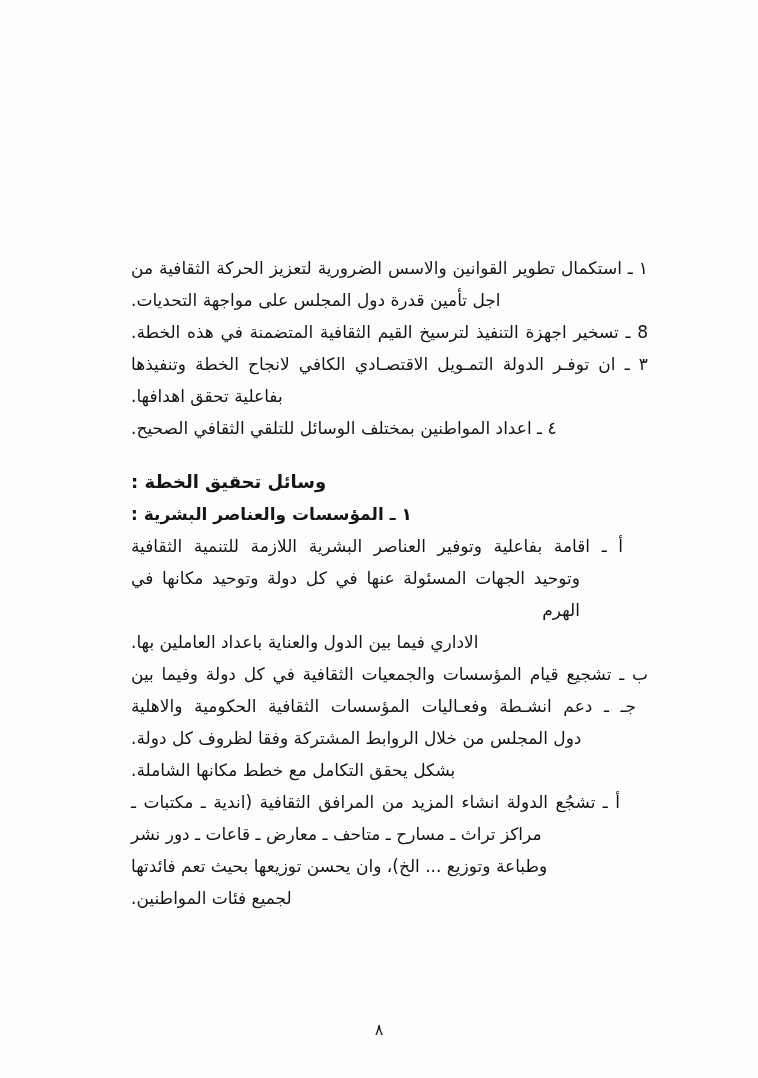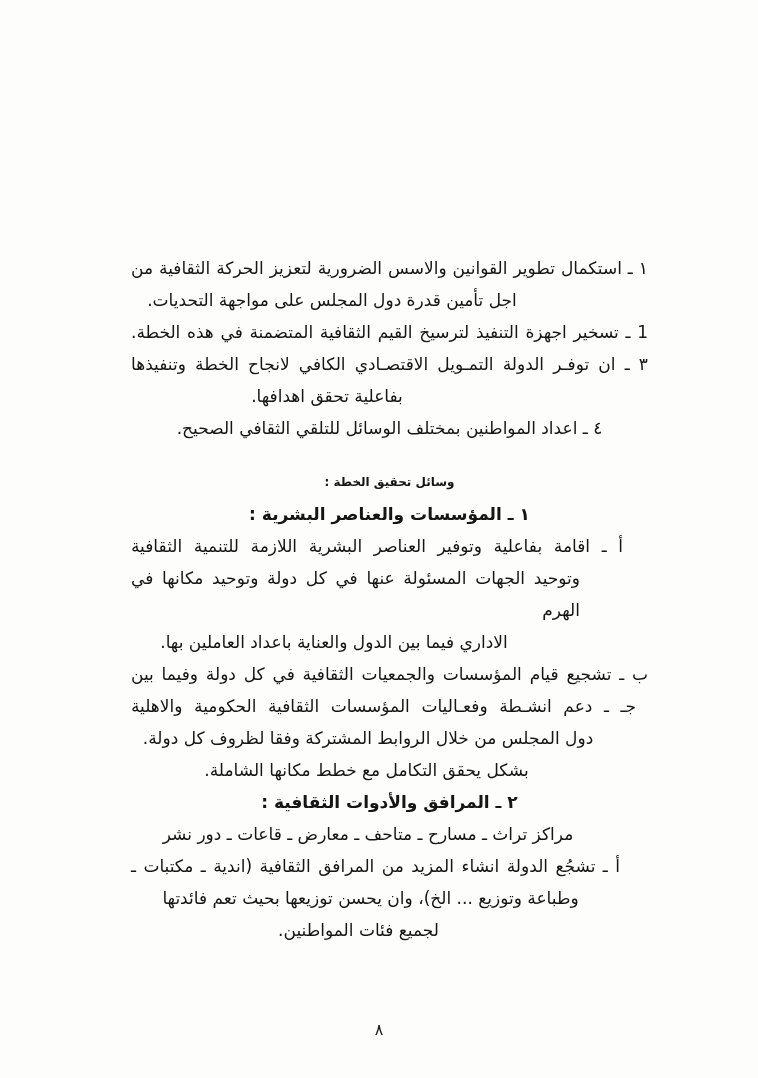--- a/index.html
+++ b/index.html
@@ -15,30 +15,30 @@
   .textblock {
     position: absolute;
     top: 252px;
     left: 131px;
     width: 517px;
     direction: rtl;
   }
   .ln {
     font-size: 17px;
     line-height: 32px;
-    text-align: center;
+    text-align: left;
     letter-spacing: 0;
   }
   .j {
     text-align: justify;
     text-align-last: justify;
   }
   .heading {
     font-weight: bold;
-    font-size: 12px;
+    font-size: 18px;
     margin-top: 22px;
   }
   .sectiontitle {
     font-weight: 600;
   }
   .pageno {
     position: absolute;
     top: 1020px;
     left: 0;
     width: 758px;
@@ -49,43 +49,42 @@
 </style>
 </head>
 <body>
 
 <div class="page">
 
   <div class="textblock">
 
     <div class="ln j">١ ـ استكمال تطوير القوانين والاسس الضرورية لتعزيز الحركة الثقافية من</div>
     <div class="ln" style="margin-right:115px">اجل تأمين قدرة دول المجلس على مواجهة التحديات.</div>
-    <div class="ln j">1 ـ تسخير اجهزة التنفيذ لترسيخ القيم الثقافية المتضمنة في هذه الخطة.</div>
+    <div class="ln j">8 ـ تسخير اجهزة التنفيذ لترسيخ القيم الثقافية المتضمنة في هذه الخطة.</div>
     <div class="ln j">٣ ـ ان توفـر الدولة التمـويل الاقتصـادي الكافي لانجاح الخطة وتنفيذها</div>
     <div class="ln" style="margin-right:125px">بفاعلية تحقق اهدافها.</div>
     <div class="ln" style="">٤ ـ اعداد المواطنين بمختلف الوسائل للتلقي الثقافي الصحيح.</div>
 
     <div class="ln heading">وسائل تحقيق الخطة :</div>
 
     <div class="ln sectiontitle">١ ـ المؤسسات والعناصر البشرية :</div>
 
     <div class="ln j" style="margin-right:25px">أ ـ اقامة بفاعلية وتوفير العناصر البشرية اللازمة للتنمية الثقافية</div>
     <div class="ln j" style="margin-right:68px">وتوحيد الجهات المسئولة عنها في كل دولة وتوحيد مكانها في الهرم</div>
     <div class="ln" style="margin-right:111px">الاداري فيما بين الدول والعناية باعداد العاملين بها.</div>
 
     <div class="ln j" style="">ب ـ تشجيع قيام المؤسسات والجمعيات الثقافية في كل دولة وفيما بين</div>
     <div class="ln j" style="margin-right:12px">جـ ـ دعم انشـطة وفعـاليات المؤسسات الثقافية الحكومية والاهلية</div>
 
     <div class="ln" style="margin-right:43px">دول المجلس من خلال الروابط المشتركة وفقا لظروف كل دولة.</div>
     <div class="ln" style="margin-right:46px">بشكل يحقق التكامل مع خطط مكانها الشاملة.</div>
 
-    <div class="ln sectiontitle">٢ ـ المرافق والأدوات الثقافية :</div>
 
+    <div class="ln j" style="margin-right:28px">أ ـ تشجُع الدولة انشاء المزيد من المرافق الثقافية (اندية ـ مكتبات ـ</div>
     <div class="ln" style="margin-right:43px">مراكز تراث ـ مسارح ـ متاحف ـ معارض ـ قاعات ـ دور نشر</div>
-    <div class="ln j" style="margin-right:28px">أ ـ تشجُع الدولة انشاء المزيد من المرافق الثقافية (اندية ـ مكتبات ـ</div>
     <div class="ln" style="margin-right:38px">وطباعة وتوزيع ... الخ)، وان يحسن توزيعها بحيث تعم فائدتها</div>
     <div class="ln" style="margin-right:62px">لجميع فئات المواطنين.</div>
 
   </div>
 
   <div class="pageno">٨</div>
 
 </div>
 
 </body></html>

